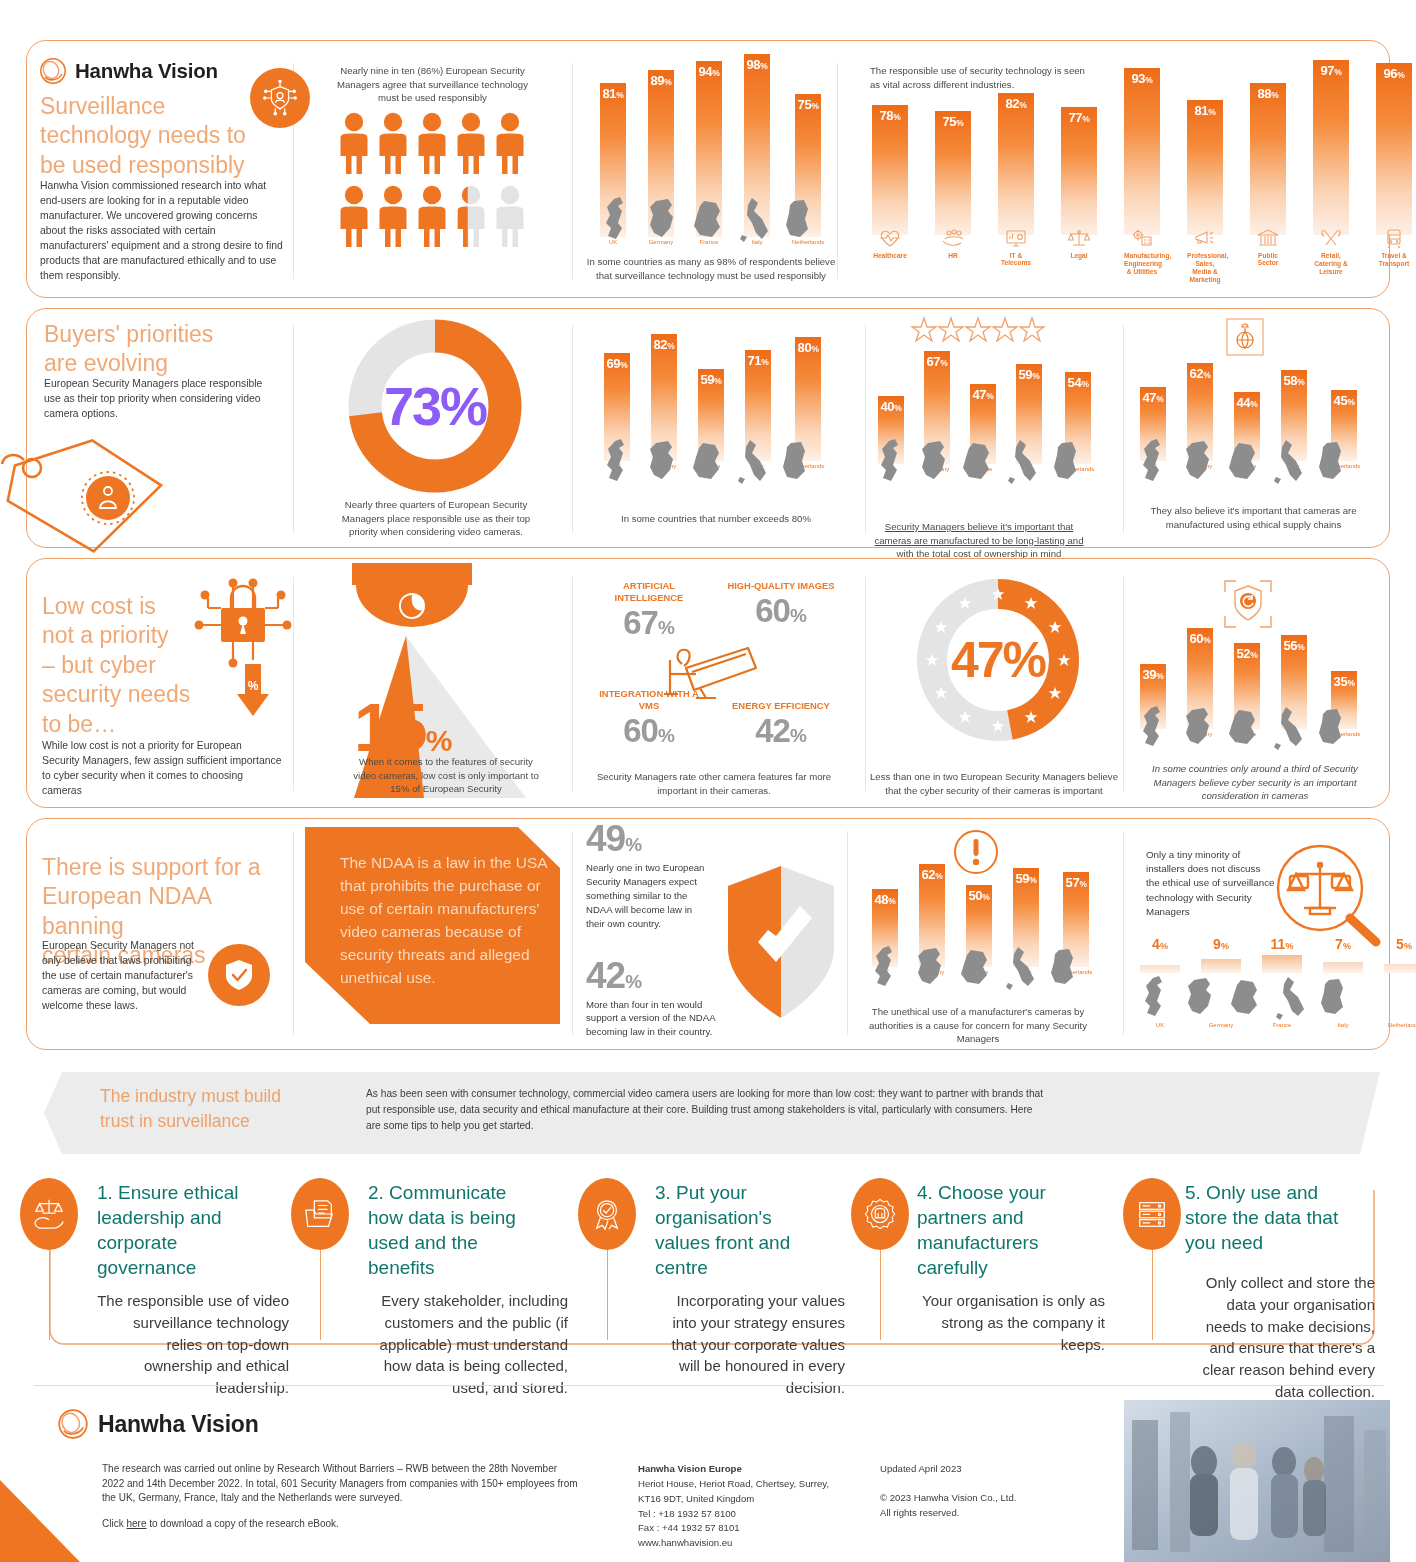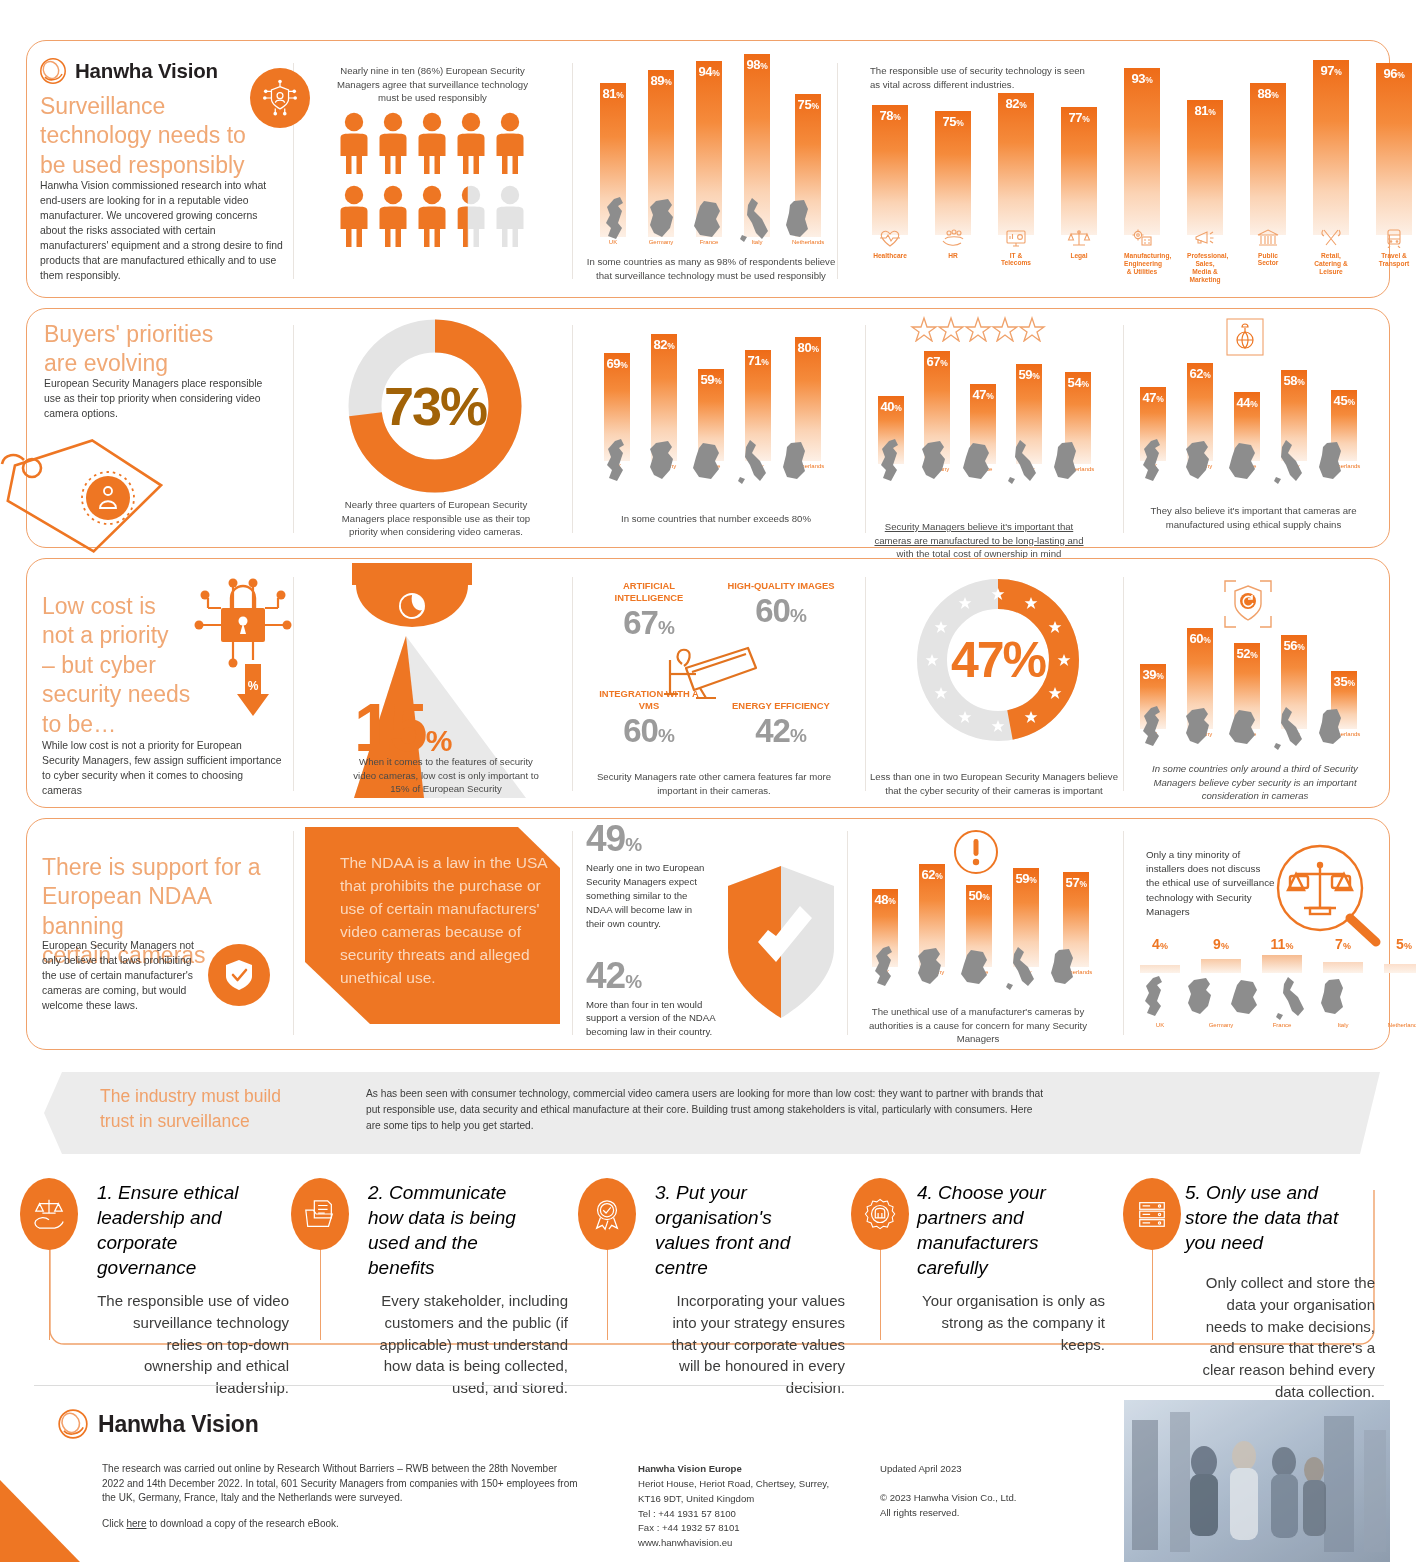--- a/index.html
+++ b/index.html
@@ -39,21 +39,21 @@
   }
   .bar .val .pc { font-size: 8.5px; font-weight: bold; }
   .ctry { font-size: 6px; color: #ee7623; margin-top: 2px; text-align: center; line-height: 1.1; }
 
   
   .tipcircle {
     position: absolute; width: 58px; height: 72px;
     background: #ee7623; border-radius: 50%;
     display: flex; align-items: center; justify-content: center;
   }
-  .tiptitle { position: absolute; font-size: 19px; line-height: 1.32; color: #000000; font-style: italic; }
+  .tiptitle { position: absolute; font-size: 19px; line-height: 1.32; color: #0f766e; }
   .tipbody { position: absolute; font-size: 15px; line-height: 1.45; color: #3c3c3b; text-align: right; }
   .tipstem { position: absolute; width: 1.4px; background: #f0a16a; }
 
   svg { display: block; }
 </style>
 </head>
 <body>
 
 <div class="page">
 
@@ -338,21 +338,21 @@
     <g fill="none" stroke="#ee7623" stroke-width="1.8" stroke-dasharray="2.5 4">
       <path d="M92 78 A26 26 0 1 1 144 78 A26 26 0 1 1 92 78"></path>
     </g>
   </svg>
 
   <svg style="position:absolute;left:347px;top:318px;" width="176" height="176">
     <circle cx="88" cy="88" r="70" fill="none" stroke="#e4e4e4" stroke-width="33"></circle>
     <circle cx="88" cy="88" r="70" fill="none" stroke="#ee7623" stroke-width="33" stroke-dasharray="321 119" transform="rotate(-90 88 88)"></circle>
   </svg>
   <div style="position:absolute;left:347px;top:318px;width:176px;height:176px;display:flex;align-items:center;justify-content:center;">
-    <span style="font-size:54px;font-weight:bold;color:#a16207;letter-spacing:-2px;">73%</span>
+    <span style="font-size:54px;font-weight:bold;color:#8b5cf6;letter-spacing:-2px;">73%</span>
   </div>
   <div class="cap" style="position:absolute;left:336px;top:498px;width:200px;">Nearly three quarters of European Security Managers place responsible use as their top priority when considering video cameras.</div>
 
   <div class="bars" style="left:604px;top:330px;height:140px;gap:21px;">
     <div class="barcol">
       <div class="bar" style="height:108px;">
           <span class="val">69<span class="pc">%</span></span>
         </div>
       <div class="ctry">UK</div>
     </div>
@@ -914,21 +914,21 @@
 
   <div class="body-txt" style="position:absolute;left:102px;top:1462px;width:478px;font-size:10px;">The research was carried out online by Research Without Barriers – RWB between the 28th November 2022 and 14th December 2022. In total, 601 Security Managers from companies with 150+ employees from the UK, Germany, France, Italy and the Netherlands were surveyed.</div>
   <div style="position:absolute;left:102px;top:1518px;font-size:10px;color:#3c3c3b;">
     <span>Click </span><a href="#" style="color:#3c3c3b;">here</a><span> to download a copy of the research eBook.</span>
   </div>
 
   <div style="position:absolute;left:638px;top:1462px;font-size:9.6px;line-height:1.55;color:#3c3c3b;">
     <div style="font-weight:bold;">Hanwha Vision Europe</div>
     <div>Heriot House, Heriot Road, Chertsey, Surrey,</div>
     <div>KT16 9DT, United Kingdom</div>
-    <div>Tel : +44 1931 57 8100</div>
+    <div>Tel : +18 1932 57 8100</div>
     <div>Fax : +44 1932 57 8101</div>
     <div>www.hanwhavision.eu</div>
   </div>
 
   <div style="position:absolute;left:880px;top:1462px;font-size:9.6px;line-height:1.55;color:#3c3c3b;">
     <div>Updated April 2023</div>
     <div style="margin-top:14px;">© 2023 Hanwha Vision Co., Ltd.</div>
     <div>All rights reserved.</div>
   </div>
 

